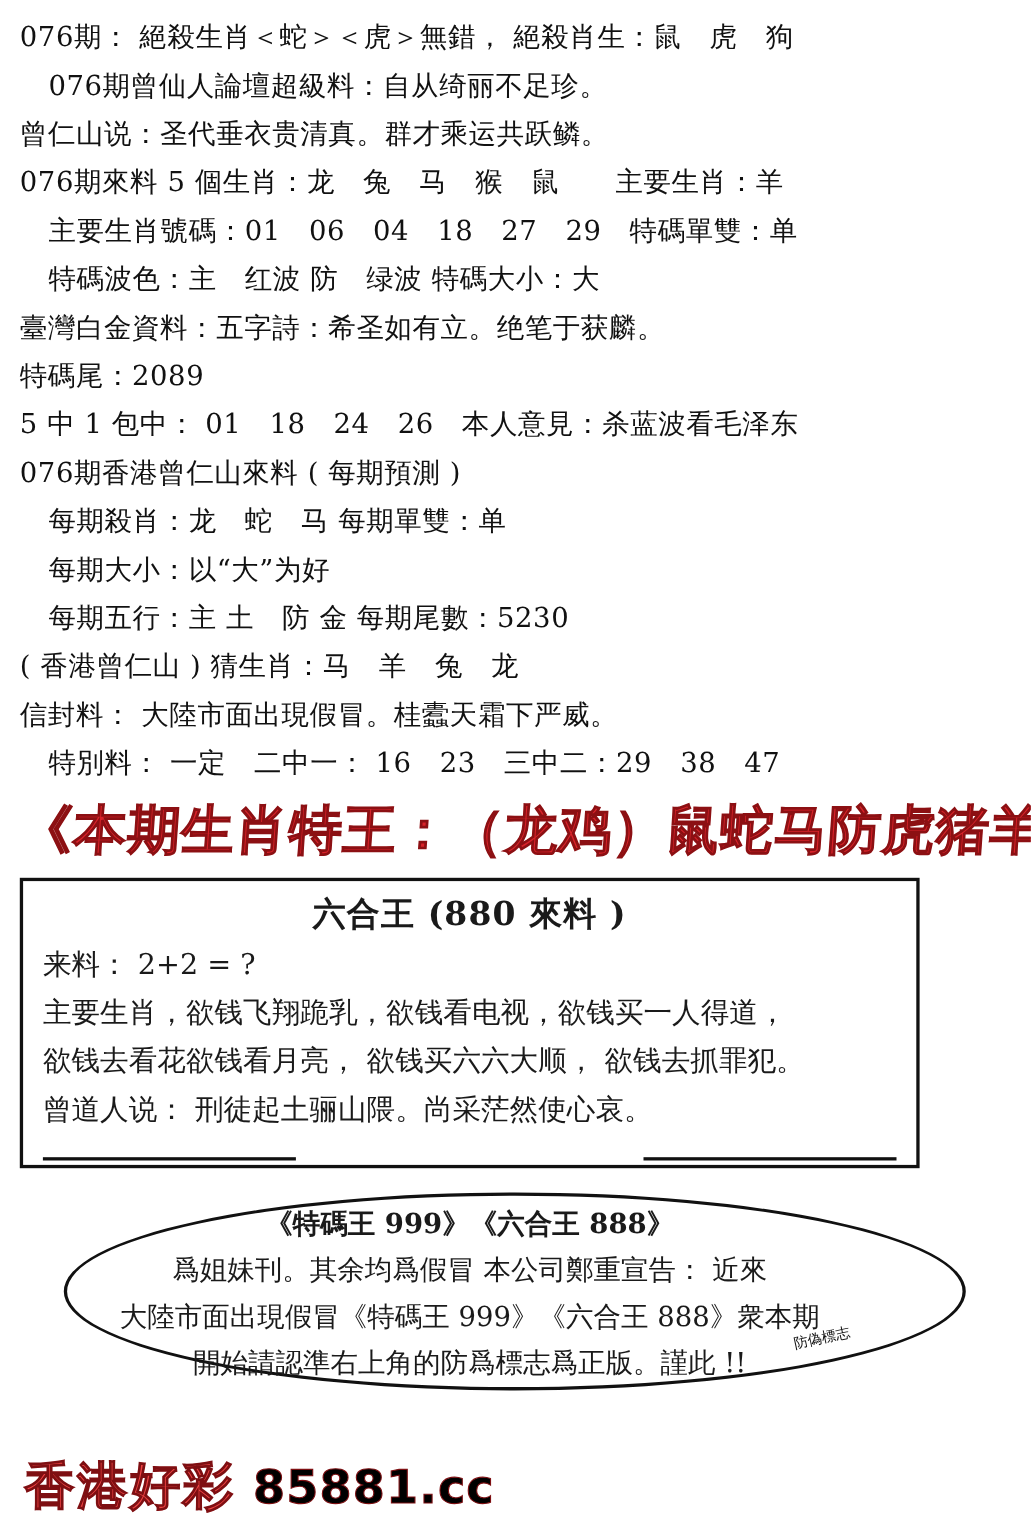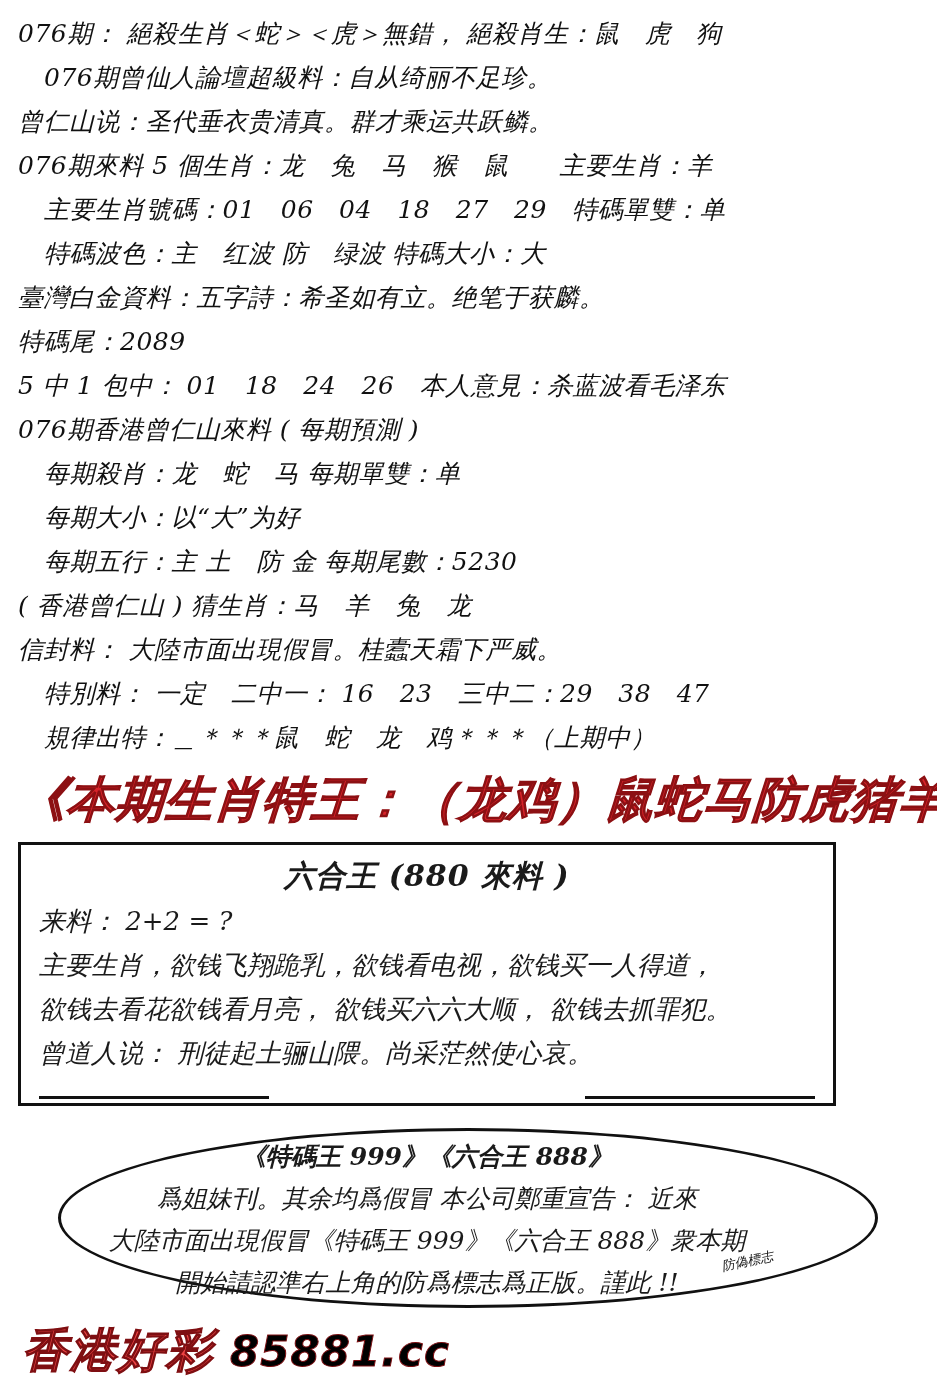--- a/index.html
+++ b/index.html
@@ -15,21 +15,20 @@
     color: #1a1a1a;
     overflow: hidden;
   }
 
   .page {
     position: relative;
     width: 854px;
     height: 1388px;
     box-sizing: border-box;
     padding: 8px 18px 0 18px;
-    font-style: italic;
   }
 
   
   .lines {
     margin-top: 4px;
   }
   .line {
     font-size: 25px;
     line-height: 44px;
     white-space: nowrap;
@@ -169,21 +168,20 @@
     <div class="line">臺灣白金資料：五字詩：希圣如有立。绝笔于获麟。</div>
     <div class="line">特碼尾：2089</div>
     <div class="line">5 中 1 包中： 01　18　24　26　本人意見：杀蓝波看毛泽东</div>
     <div class="line">076期香港曾仁山來料 ( 每期預測 )</div>
     <div class="line indent">每期殺肖：龙　蛇　马 每期單雙：单</div>
     <div class="line indent">每期大小：以“大”为好</div>
     <div class="line indent">每期五行：主 土　防 金 每期尾數：5230</div>
     <div class="line">( 香港曾仁山 ) 猜生肖：马　羊　兔　龙</div>
     <div class="line">信封料： 大陸市面出現假冒。桂蠹天霜下严威。</div>
     <div class="line indent">特別料： 一定　二中一： 16　23　三中二：29　38　47</div>
-    <div class="line indent">規律出特：＿＊＊＊鼠　蛇　龙　鸡＊＊＊（上期中）</div>
   </div>
 
   <div class="banner">《本期生肖特王：（龙鸡）鼠蛇马防虎猪羊》</div>
 
   <div class="box">
     <div class="box-title">六合王 (880 來料 )</div>
     <div class="box-line">来料： 2+2 = ?</div>
     <div class="box-line">主要生肖，欲钱飞翔跪乳，欲钱看电视，欲钱买一人得道，</div>
     <div class="box-line">欲钱去看花欲钱看月亮， 欲钱买六六大顺， 欲钱去抓罪犯。</div>
     <div class="box-line">曾道人说： 刑徒起土骊山隈。尚采茫然使心哀。</div>

